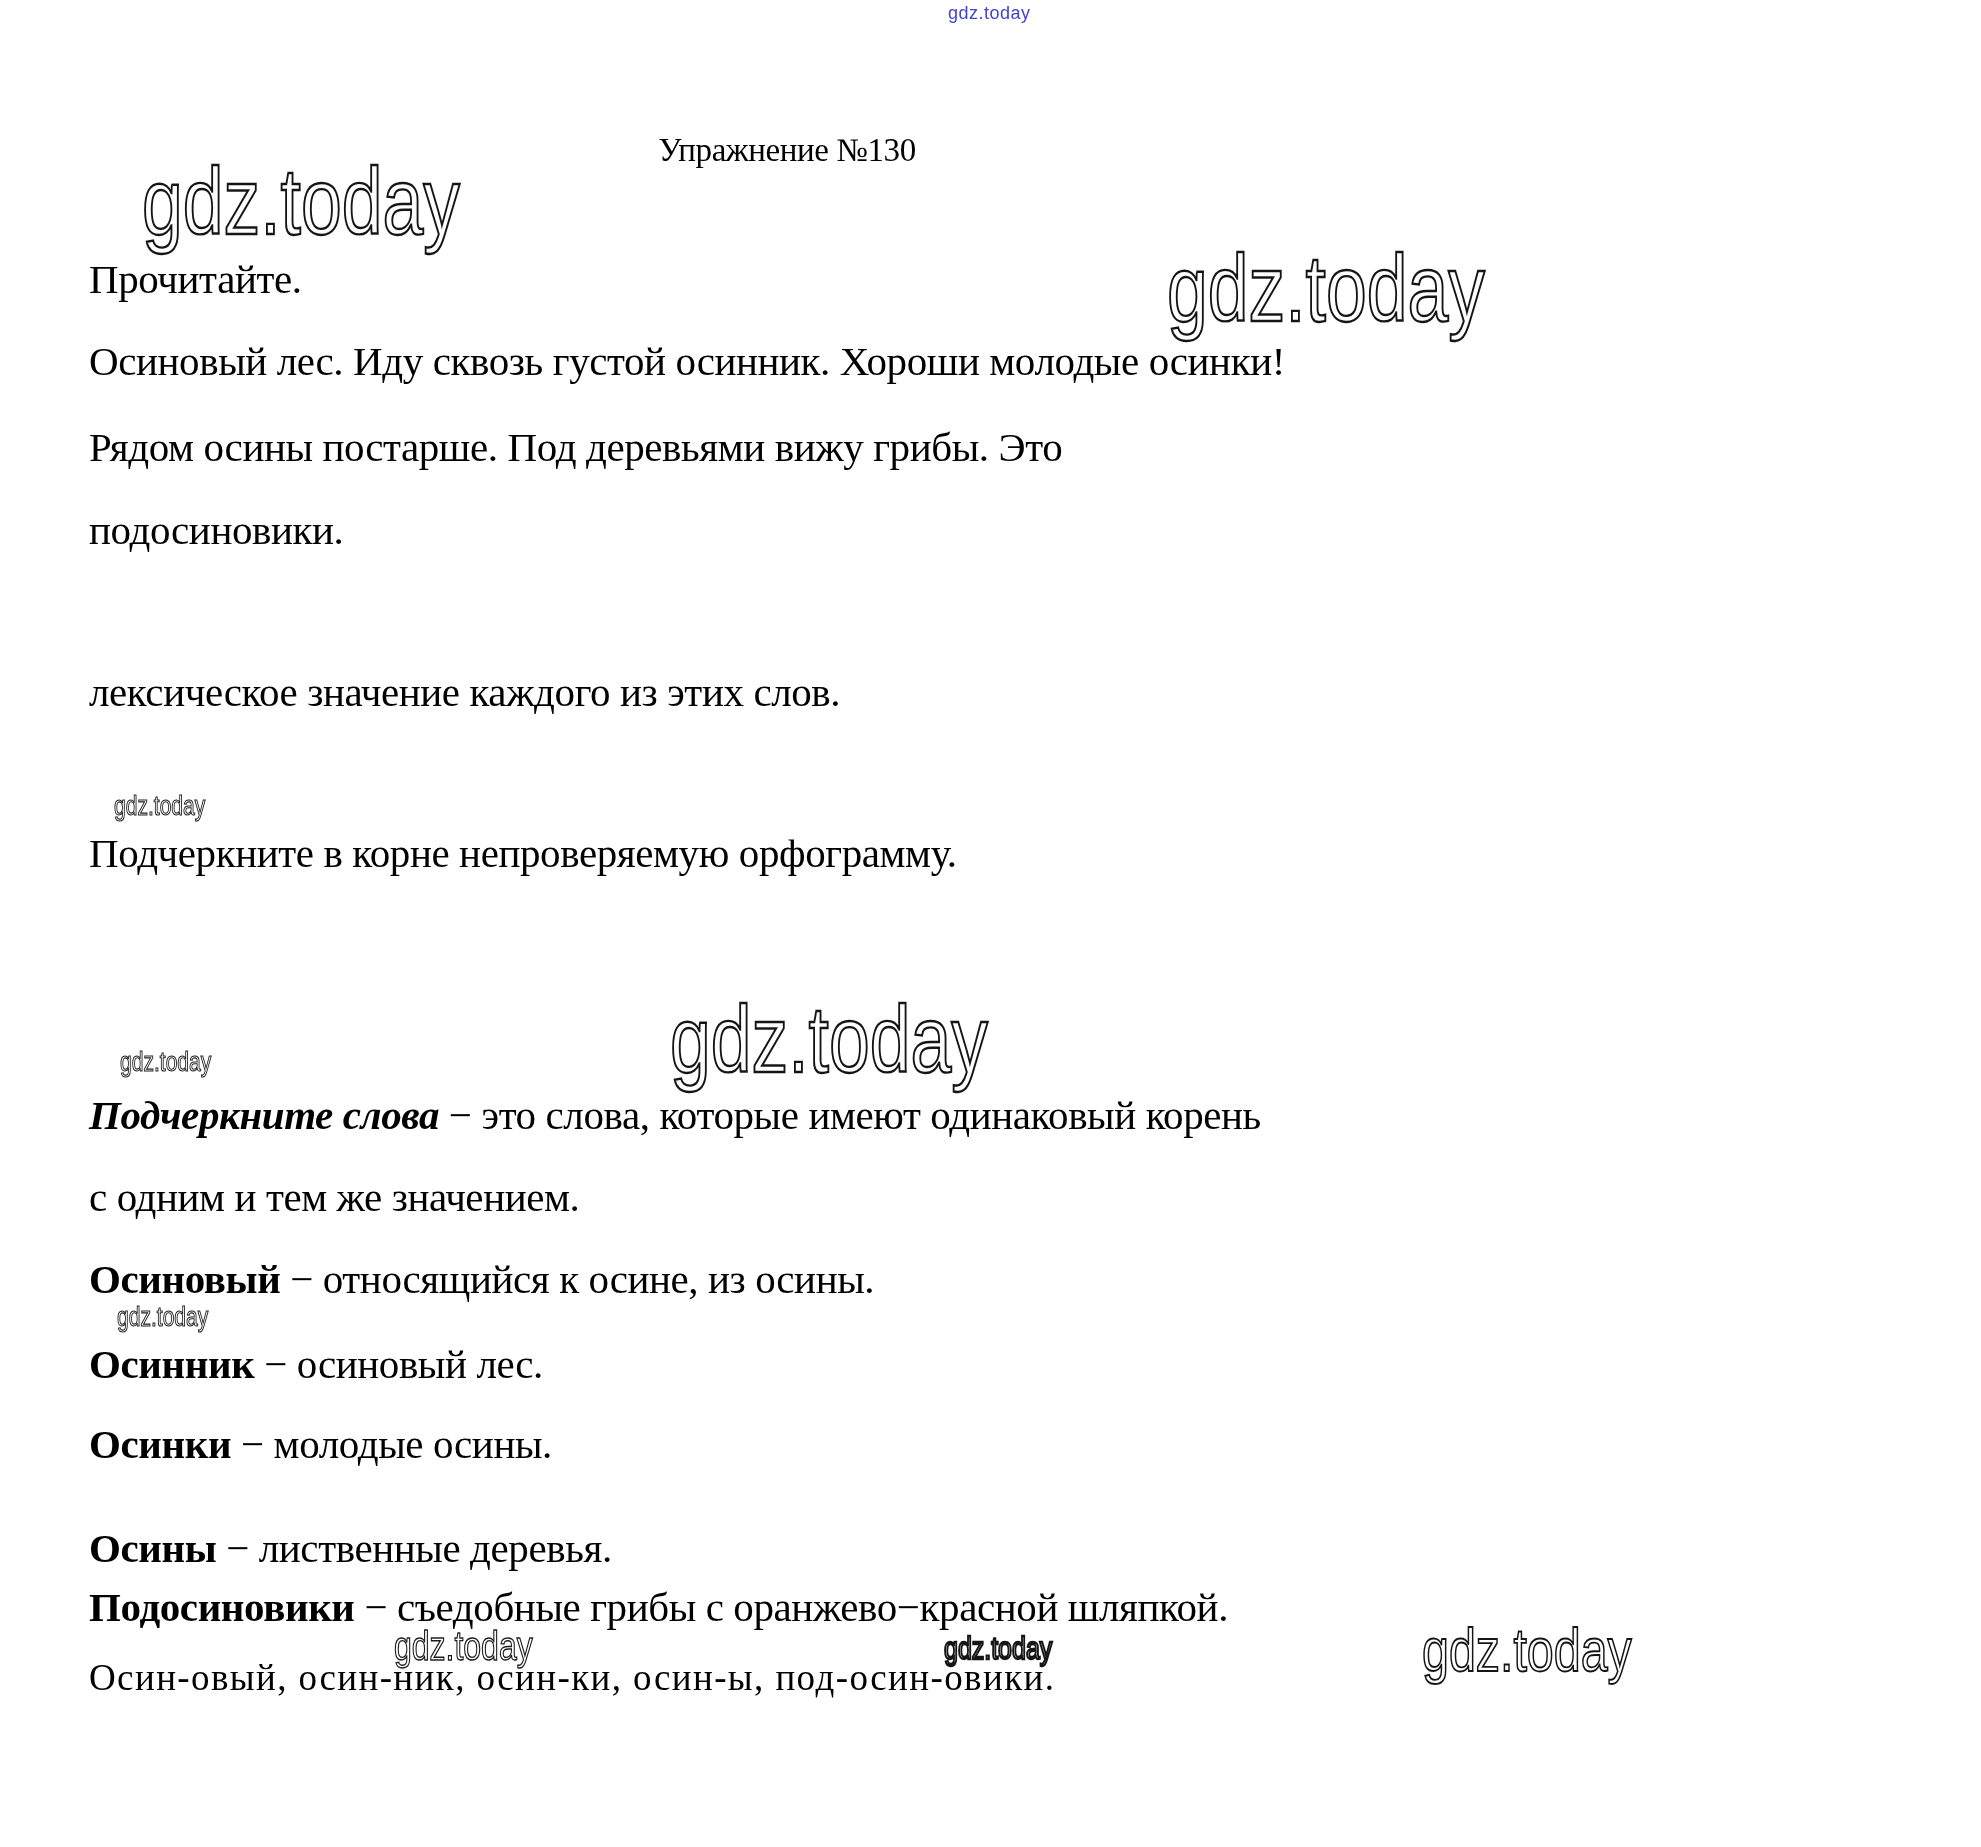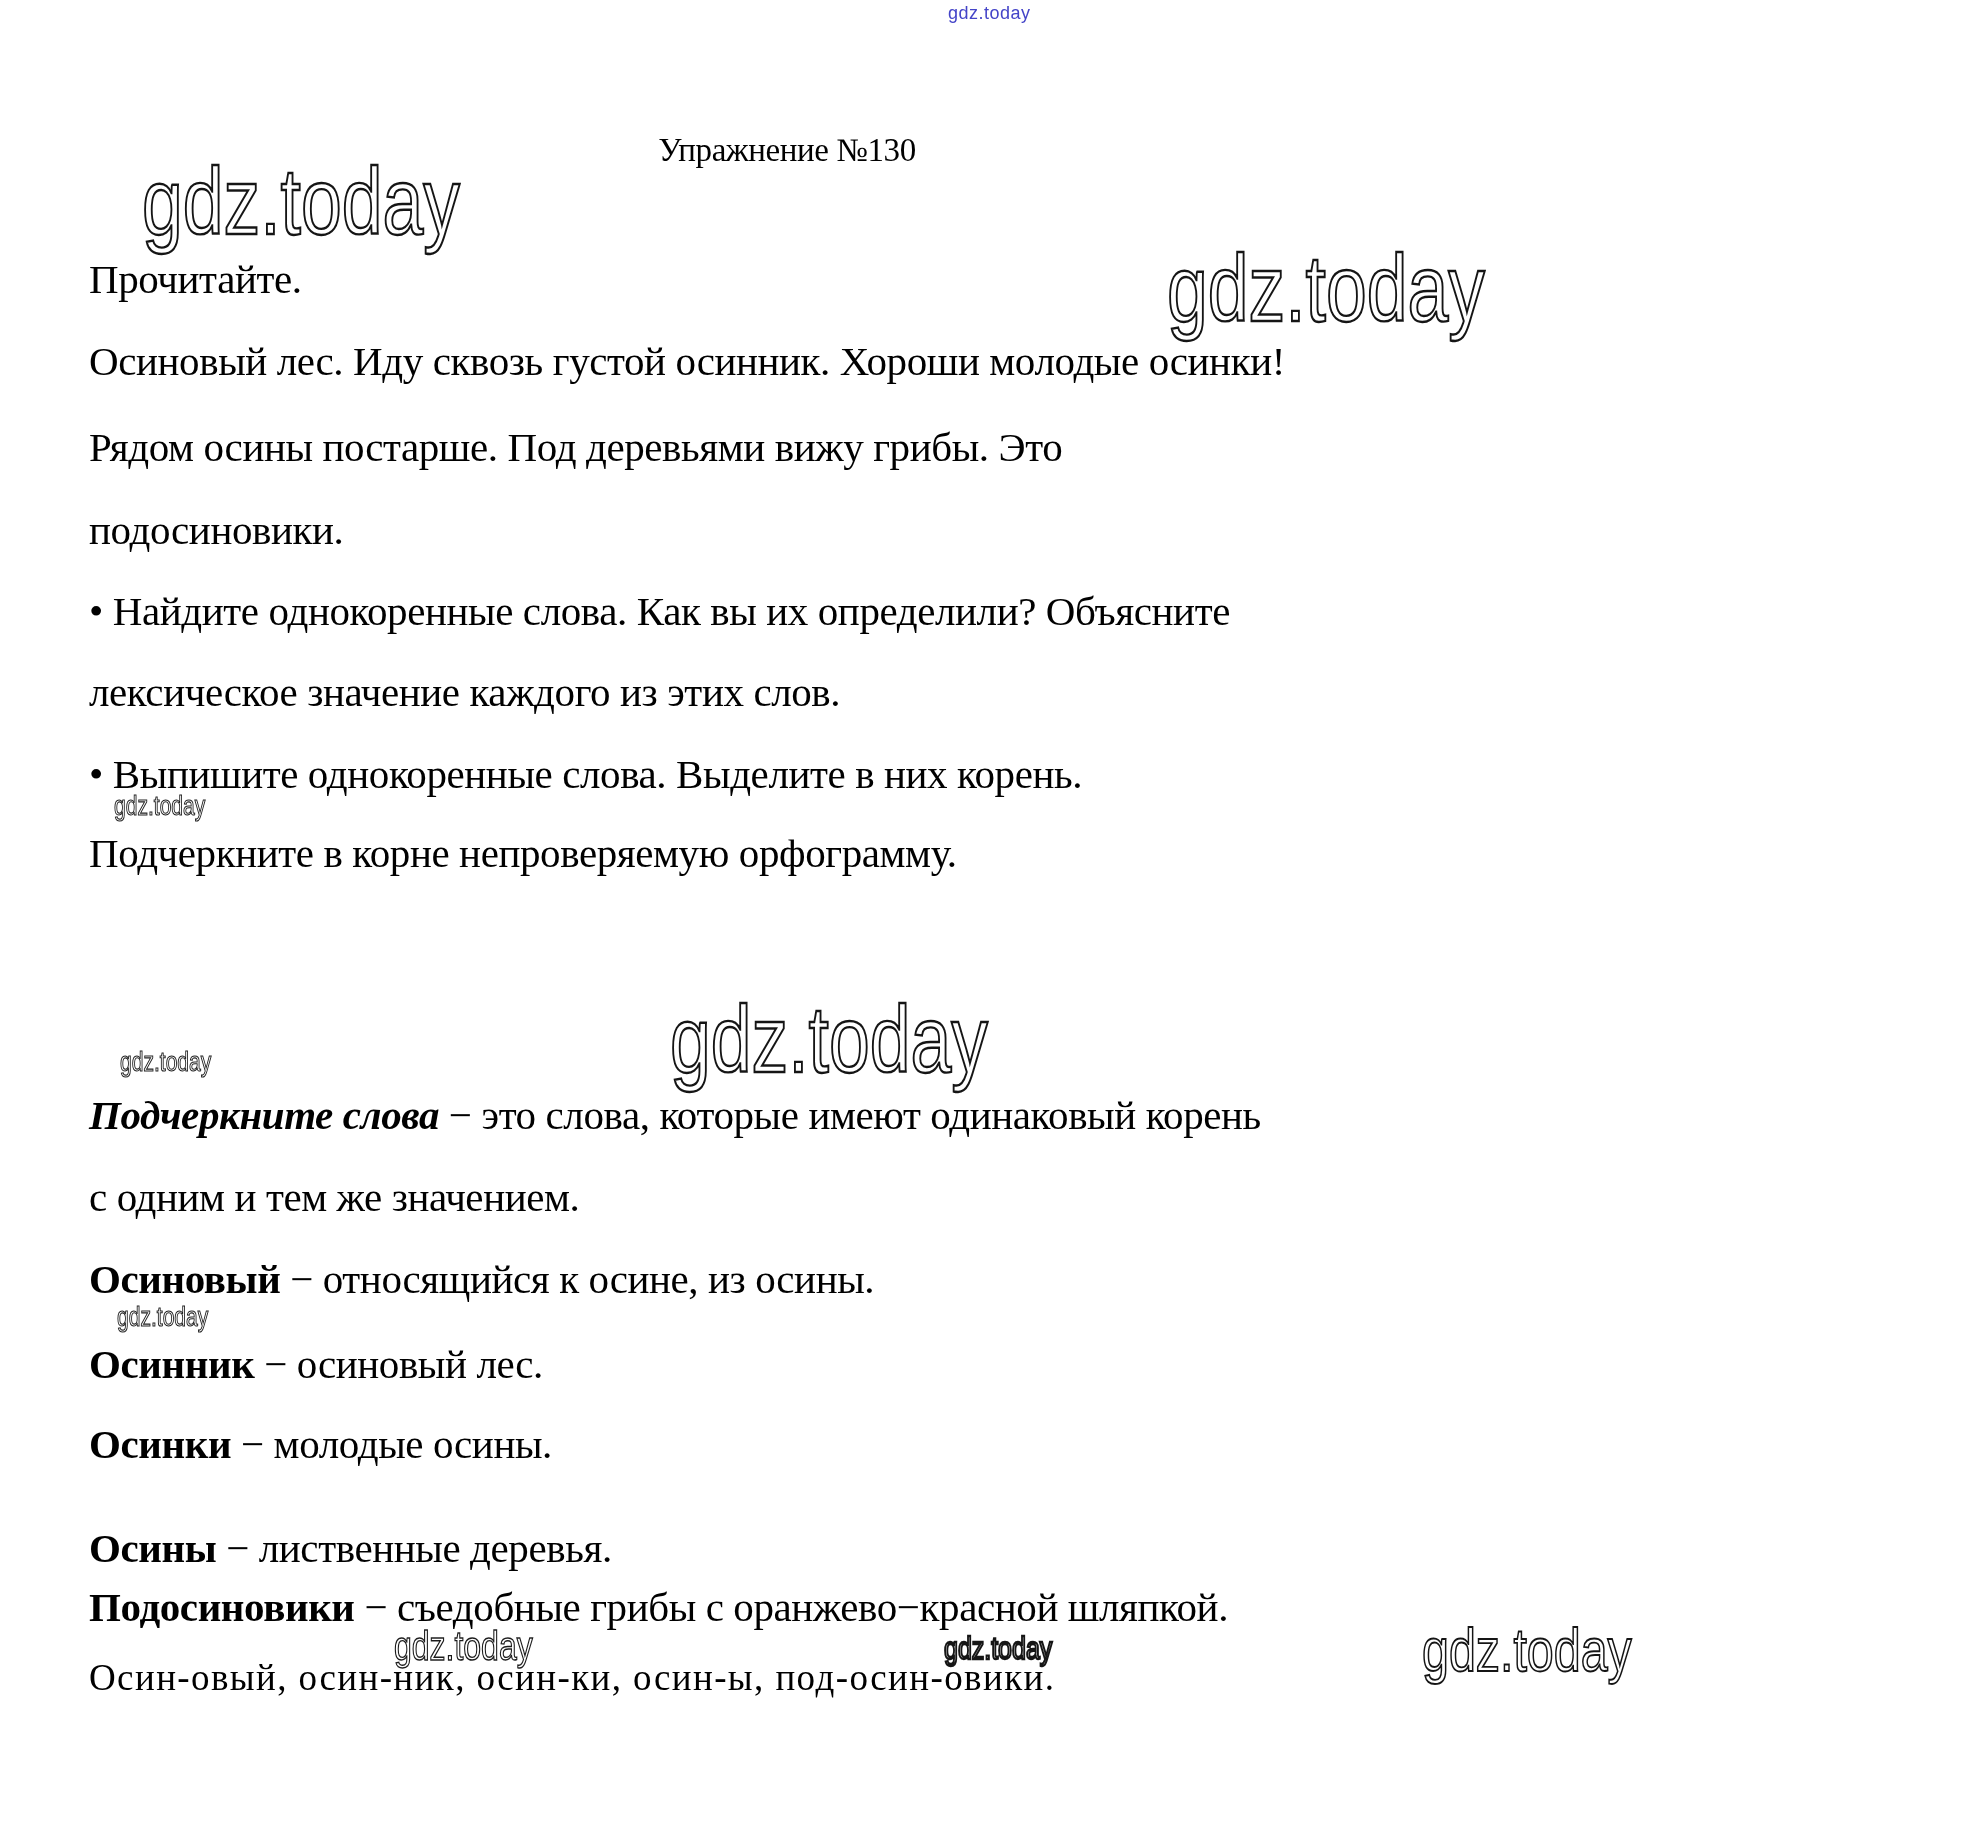--- a/index.html
+++ b/index.html
@@ -77,23 +77,21 @@
   <div class="wm br" style="left:1422px; top:1619px;">gdz.today</div>
 
   <div class="line centered" style="top:131px; font-size:33px;">Упражнение №130</div>
 
   <div class="line" style="top:255px;">Прочитайте.</div>
 
   <div class="line" style="top:337px;">Осиновый лес. Иду сквозь густой осинник. Хороши молодые осинки!</div>
   <div class="line" style="top:423px;">Рядом осины постарше. Под деревьями вижу грибы. Это</div>
   <div class="line" style="top:506px;">подосиновики.</div>
 
-  <div class="line" style="top:587px;">• Найдите однокоренные слова. Как вы их определили? Объясните</div>
   <div class="line" style="top:668px;">лексическое значение каждого из этих слов.</div>
-  <div class="line" style="top:750px;">• Выпишите однокоренные слова. Выделите в них корень.</div>
   <div class="line" style="top:829px;">Подчеркните в корне непроверяемую орфограмму.</div>
 
 
   <div class="line" style="top:1091px;">
     <span class="term italic">Подчеркните слова</span><span>− это слова, которые имеют одинаковый корень</span>
   </div>
   <div class="line" style="top:1173px;">с одним и тем же значением.</div>
 
   <div class="line" style="top:1255px;">
     <span class="term">Осиновый</span><span>− относящийся к осине, из осины.</span>

